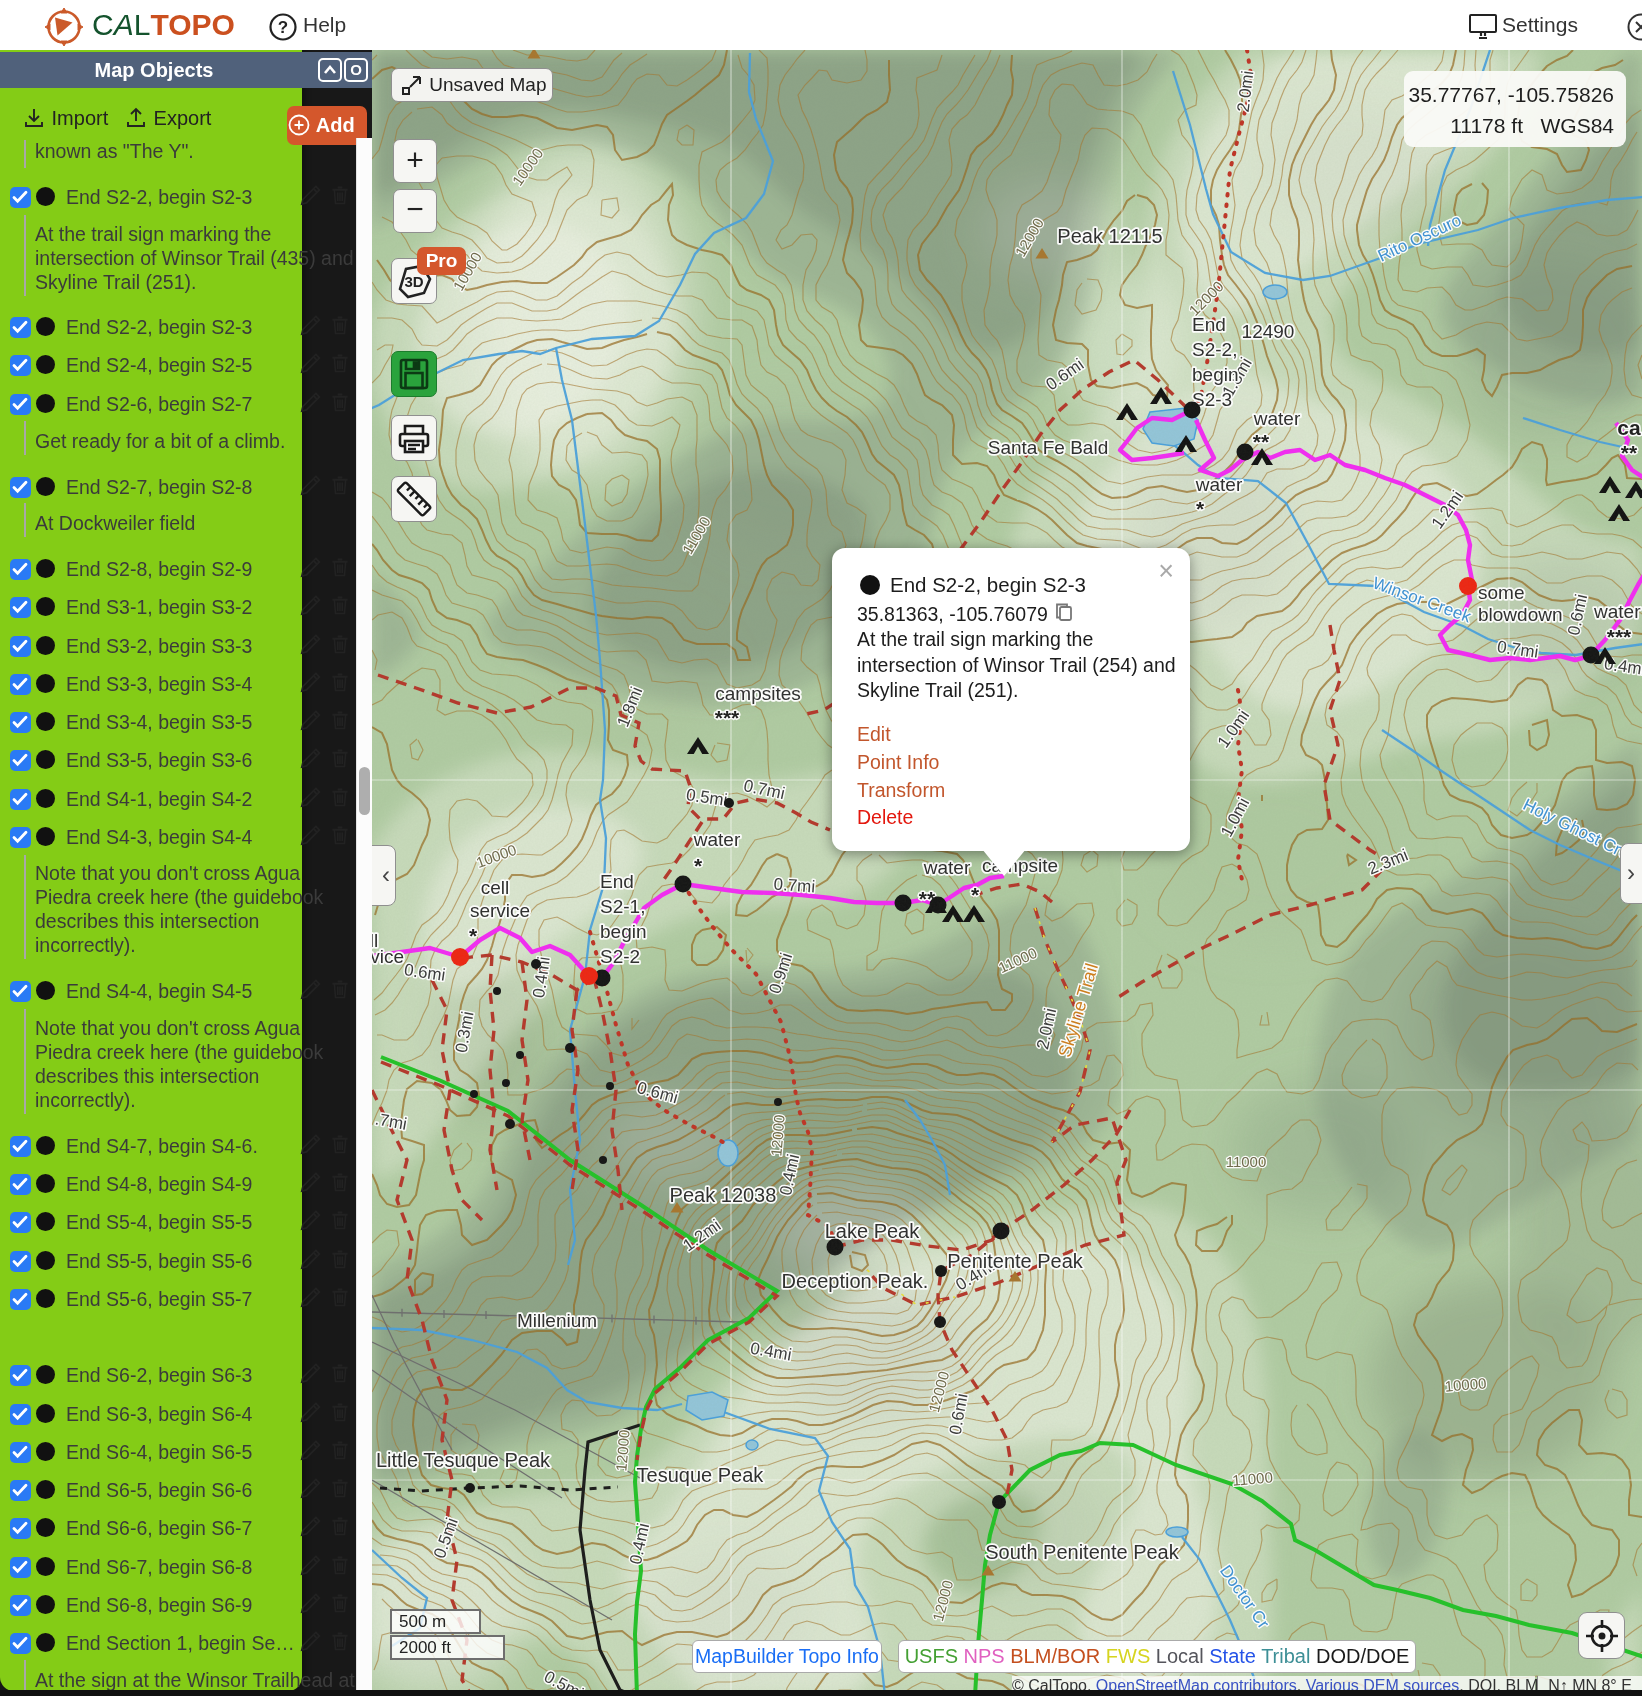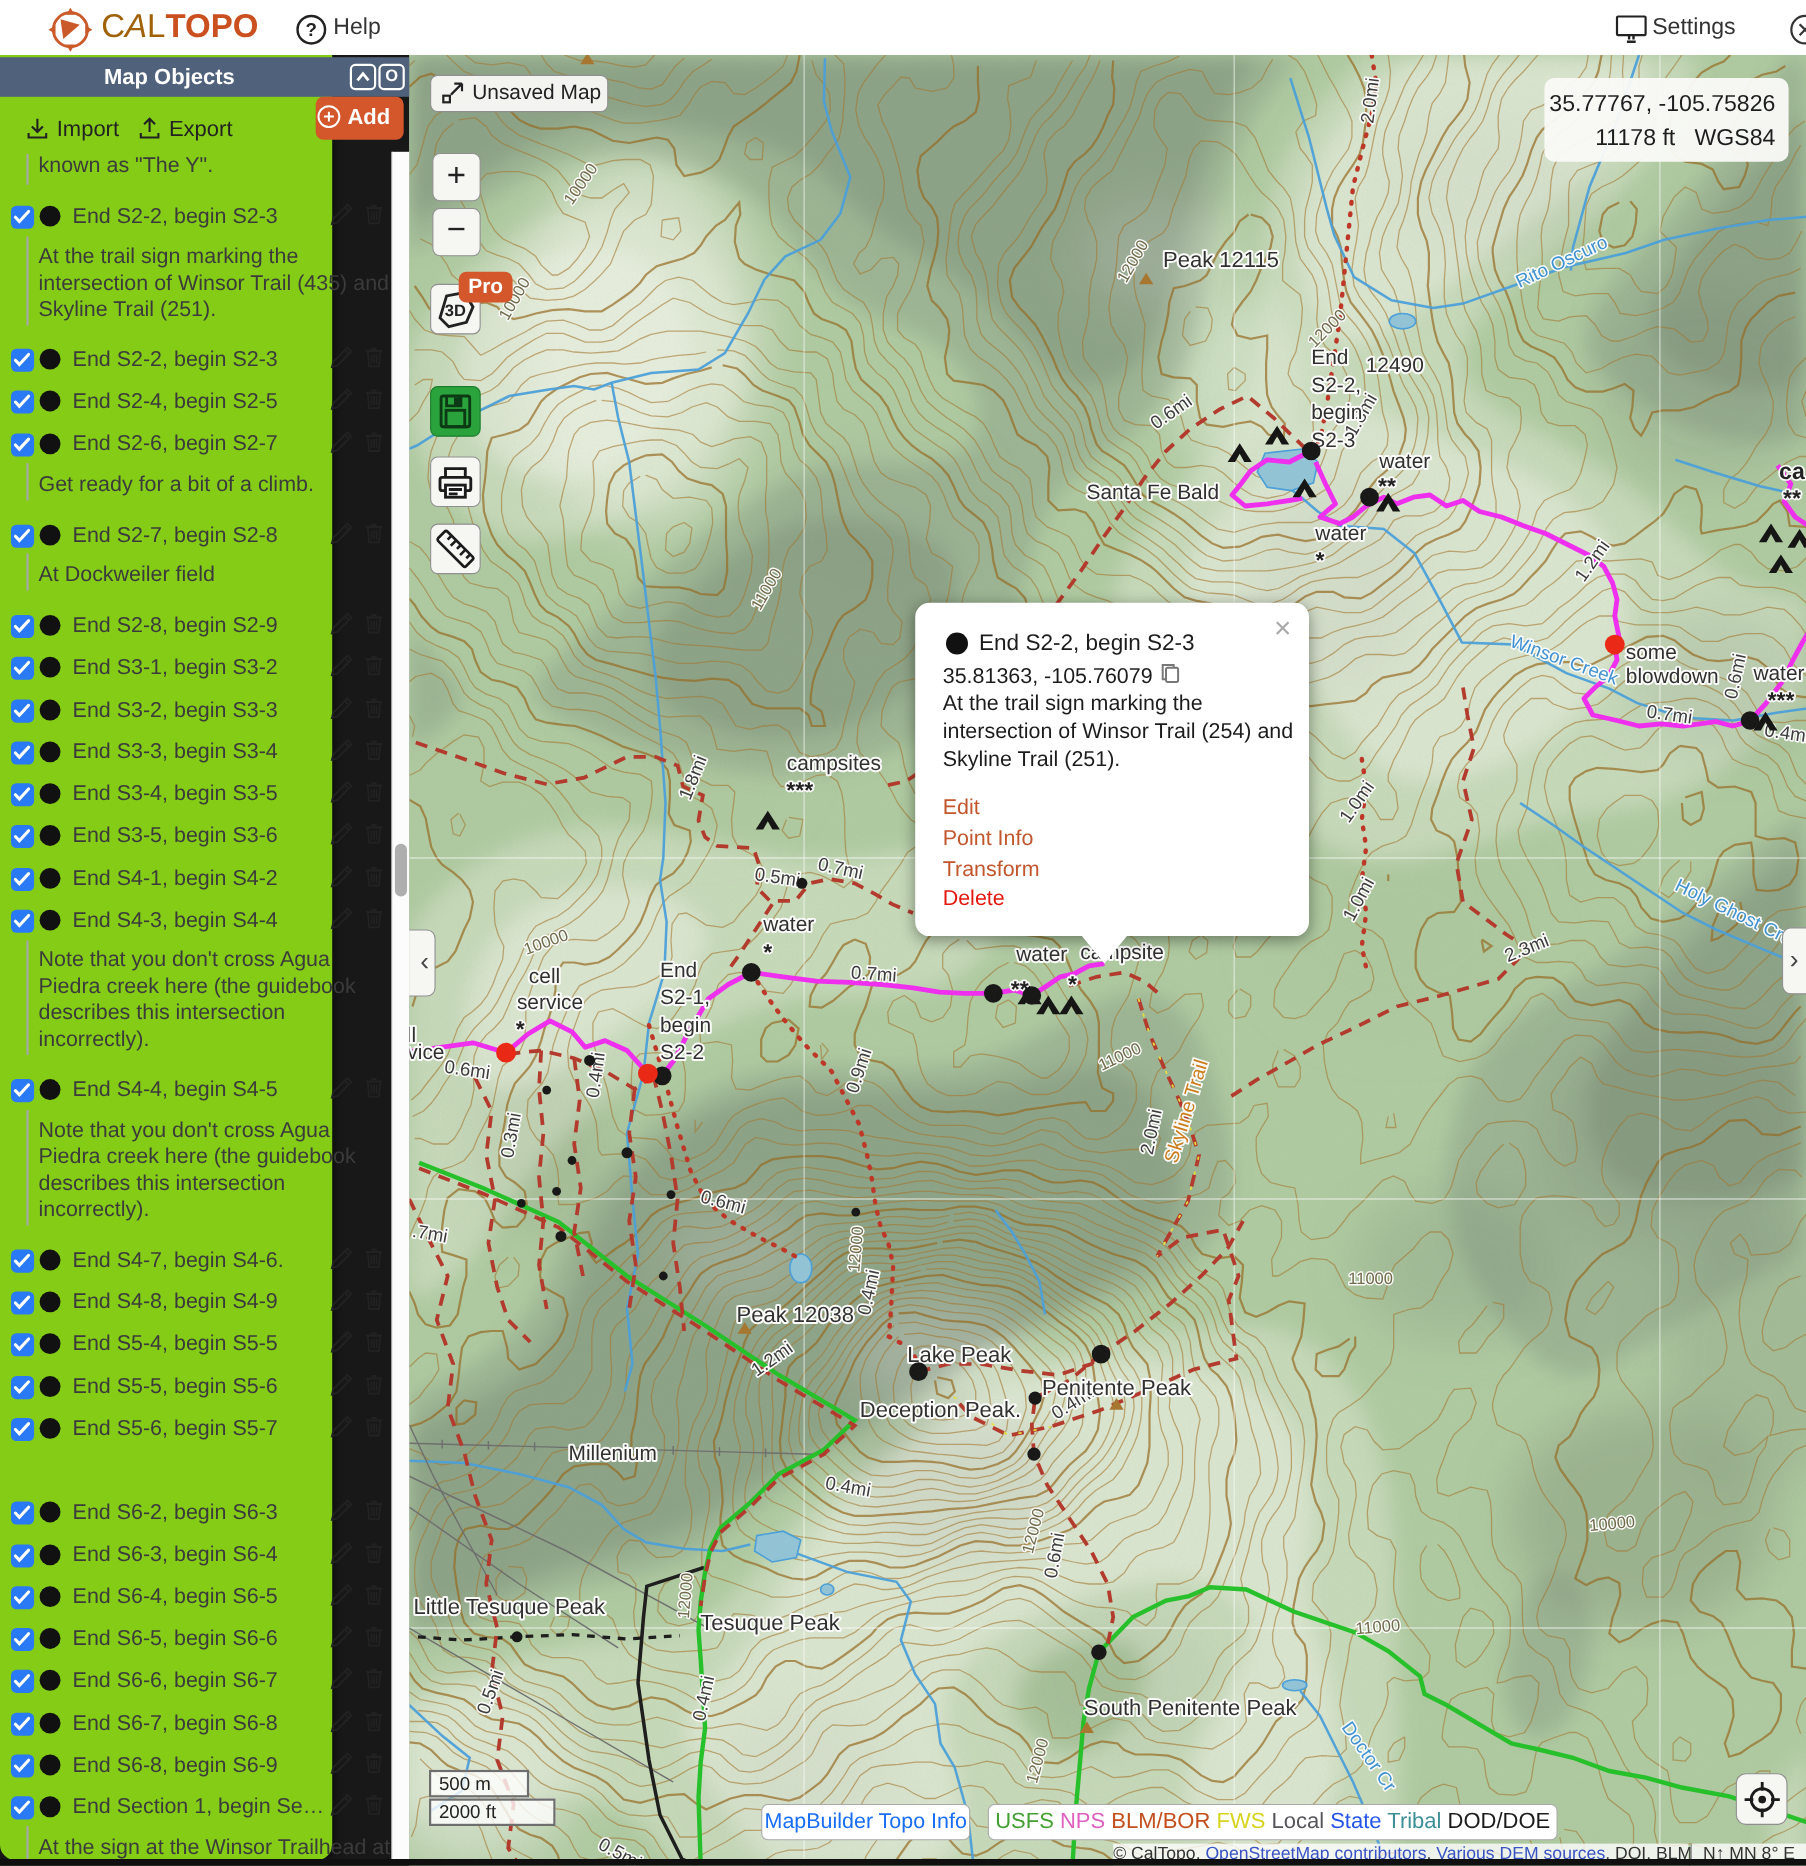--- a/index.html
+++ b/index.html
@@ -4,21 +4,21 @@
 html,body{width:1642px;height:1696px;overflow:hidden;background:#181818;font-family:"Liberation Sans",sans-serif}
 #stage{position:absolute;top:0;left:0;width:1642px;height:1696px;overflow:hidden}
 #header{position:absolute;top:0;left:0;width:1642px;height:50px;background:#fff;z-index:40}
 .hitem{position:absolute;color:#333;font-size:21px;white-space:nowrap}
 #search{position:absolute;left:613px;top:7px;width:593px;height:37px;border:1px solid #a9a9a9;border-radius:4px;background:#fff;color:#8e8e8e;font-size:19px;line-height:35px;padding-left:12px}
 #map{position:absolute;left:372px;top:50px;width:1270px;height:1646px;overflow:hidden;background:#b1cda4;z-index:1}
 #sidebar{position:absolute;left:0;top:50px;width:302px;height:1641px;background:#84cc16;z-index:30;border-radius:0 0 14px 14px;box-shadow:3px 0 6px rgba(0,0,0,.35)}
 #mohead{position:absolute;left:0;top:2px;width:372px;height:36px;background:#50617b;color:#fff;font-weight:bold;font-size:20px;line-height:36px}#motitle{position:absolute;left:0;width:308px;text-align:center}
 .mobtn{position:absolute;top:6px;width:24px;height:24px;border:2px solid #fff;border-radius:5px;color:#fff;font-size:15px;font-weight:bold;text-align:center;line-height:21px}
 .toolitem{position:absolute;top:49px;height:38px;font-size:20px;color:#222;line-height:38px}
-#addbtn{position:absolute;left:287px;top:38px;width:80px;height:39px;background:#d4572c;border-radius:7px;color:#fff;font-size:20px;font-weight:bold;line-height:39px}
+#addbtn{position:absolute;left:287px;top:56px;width:80px;height:39px;background:#d4572c;border-radius:7px;color:#fff;font-size:20px;font-weight:bold;line-height:39px}
 #list{position:absolute;left:0;top:88px;width:356px;height:1553px;overflow:hidden}
 #sbar{position:absolute;left:356px;top:88px;width:16px;height:1553px;background:#fcfcfc;border-left:1px solid #e4e4e4}
 #sthumb{position:absolute;left:2px;top:629px;width:11px;height:48px;background:#aeaeae;border-radius:6px}
 .row{position:absolute;left:0;width:356px;height:38px}
 .cb{position:absolute;left:10px;top:50%;margin-top:-10px;width:21px;height:21px;background:#2a7af5;border-radius:5px}
 .cb svg{position:absolute;left:2px;top:3px}
 .dot{position:absolute;left:36px;top:50%;margin-top:-10px;width:19px;height:19px;background:#111;border-radius:50%}
 .lbl{position:absolute;left:66px;top:50%;transform:translateY(-50%);font-size:19.5px;color:#3b3b3b;white-space:nowrap}
 .icn{position:absolute;top:50%;transform:translateY(-50%)}
 .desc{position:absolute;left:35px;font-size:19.5px;color:#3b3b3b;white-space:nowrap;transform:translateY(-50%)}
@@ -34,21 +34,21 @@
 <svg width="44" height="44" viewBox="0 0 44 44" style="position:absolute;left:43px;top:5px">
 <g stroke="#cb5a2a" fill="#cb5a2a">
           <circle cx="21" cy="22" r="15.5" fill="none" stroke-width="2.6"></circle>
 <path d="M21 3 l3 5 h-6 z"></path>
           <path d="M21 41 l3 -5 h-6 z"></path>
           <path d="M2 22 l5 -3 v6 z"></path>
           <path d="M40 22 l-5 -3 v6 z"></path>
 <path d="M12 12.5 L29.5 17.5 L14.5 30.5 Z" stroke="none"></path>
         </g>
       </svg>
-<span class="hitem" style="left:92px;top:8px;font-size:30px"><span style="color:#a16207">C<span style="font-style:italic">A</span>L</span><span style="color:#cb501f;font-weight:bold">TOPO</span></span>
+<span class="hitem" style="left:92px;top:8px;font-size:30px"><span style="color:#14532d">C<span style="font-style:italic">A</span>L</span><span style="color:#cb501f;font-weight:bold">TOPO</span></span>
 <svg width="30" height="30" viewBox="0 0 30 30" style="position:absolute;left:268px;top:12px">
         <circle cx="15" cy="15" r="12.5" fill="none" stroke="#222" stroke-width="2.2"></circle>
         <text x="15" y="21" font-size="17" font-weight="bold" text-anchor="middle" fill="#222">?</text>
       </svg>
       <span class="hitem" style="left:303px;top:13px">Help</span>
 <svg width="30" height="27" viewBox="0 0 30 27" style="position:absolute;left:1468px;top:13px" fill="none" stroke="#222" stroke-width="2">
         <rect x="2" y="2" width="26" height="17" rx="1"></rect>
         <path d="M11 25h8M13 19v4M17 19v4" stroke-width="2.2"></path>
       </svg>
       <span class="hitem" style="left:1502px;top:13px">Settings</span>

